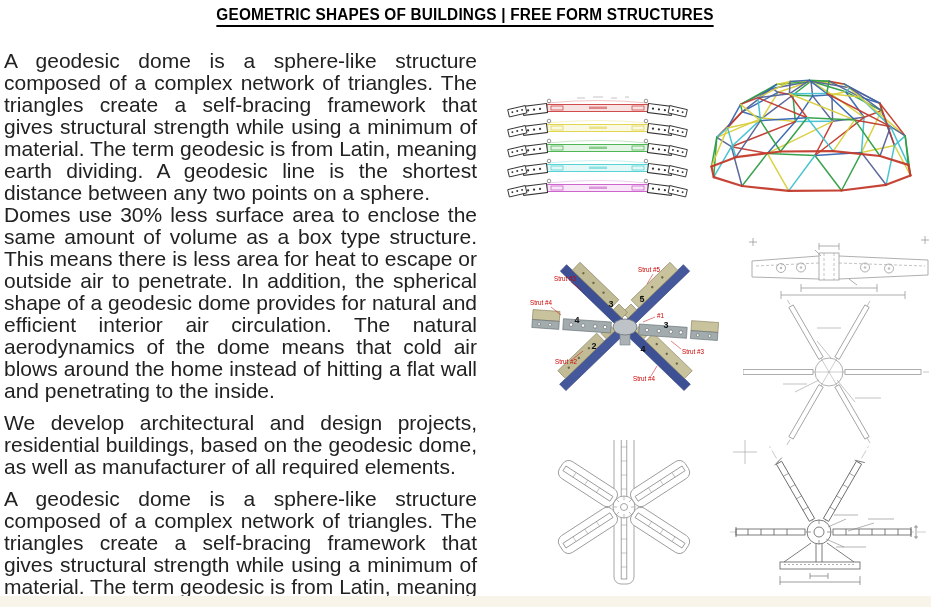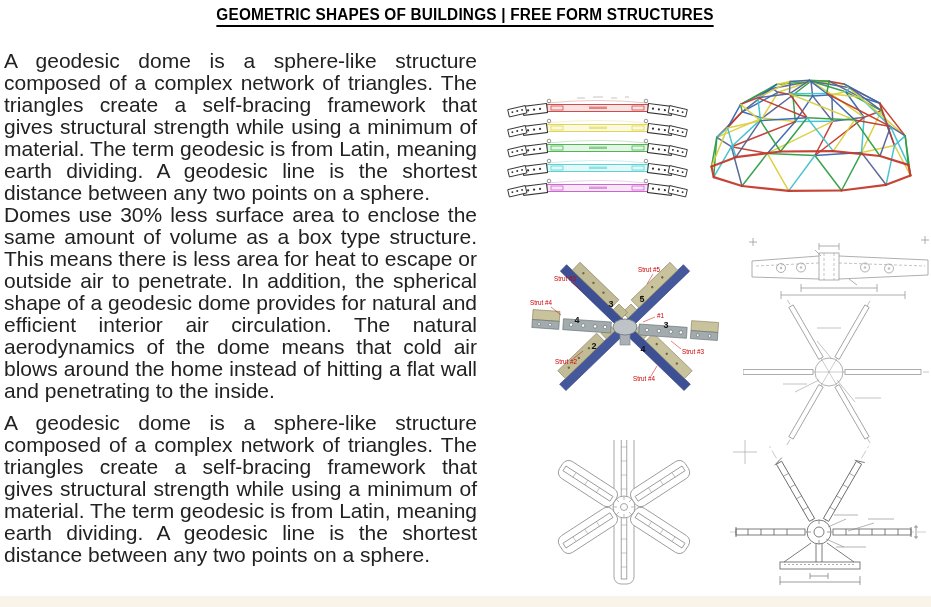--- a/index.html
+++ b/index.html
@@ -23,20 +23,21 @@
 </head>
 <body>
 
 <div class="page">
 
   <h1 class="title"><span class="title-text">GEOMETRIC SHAPES OF BUILDINGS | FREE FORM STRUCTURES</span></h1>
 
   <div class="text-col">
     <p>A geodesic dome is a sphere-like structure composed of a complex network of triangles. The triangles create a self-bracing framework that gives structural strength while using a minimum of material. The term geodesic is from Latin, meaning earth dividing. A geodesic line is the shortest distance between any two points on a sphere.</p>
     <p>Domes use 30% less surface area to enclose the same amount of volume as a box type structure. This means there is less area for heat to escape or outside air to penetrate. In addition, the spherical shape of a geodesic dome provides for natural and efficient interior air circulation. The natural aerodynamics of the dome means that cold air blows around the home instead of hitting a flat wall and penetrating to the inside.</p>
+    <p class="gap">We develop architectural and design projects, residential buildings, based on the geodesic dome, as well as manufacturer of all required elements.</p>
     <p class="gap">A geodesic dome is a sphere-like structure composed of a complex network of triangles. The triangles create a self-bracing framework that gives structural strength while using a minimum of material. The term geodesic is from Latin, meaning earth dividing. A geodesic line is the shortest distance between any two points on a sphere.</p>
   </div>
 
   <figure class="fig" style="left:505px;top:90px;width:185px;height:112px;">
     <svg viewBox="0 0 185 112">
       <g stroke="#b5b5b5" stroke-width="0.8">
         <line x1="72" y1="8" x2="80" y2="8"></line>
           <line x1="88" y1="7" x2="98" y2="7"></line>
         <line x1="106" y1="8" x2="112" y2="8"></line>
           <line x1="120" y1="7" x2="124" y2="7"></line>

